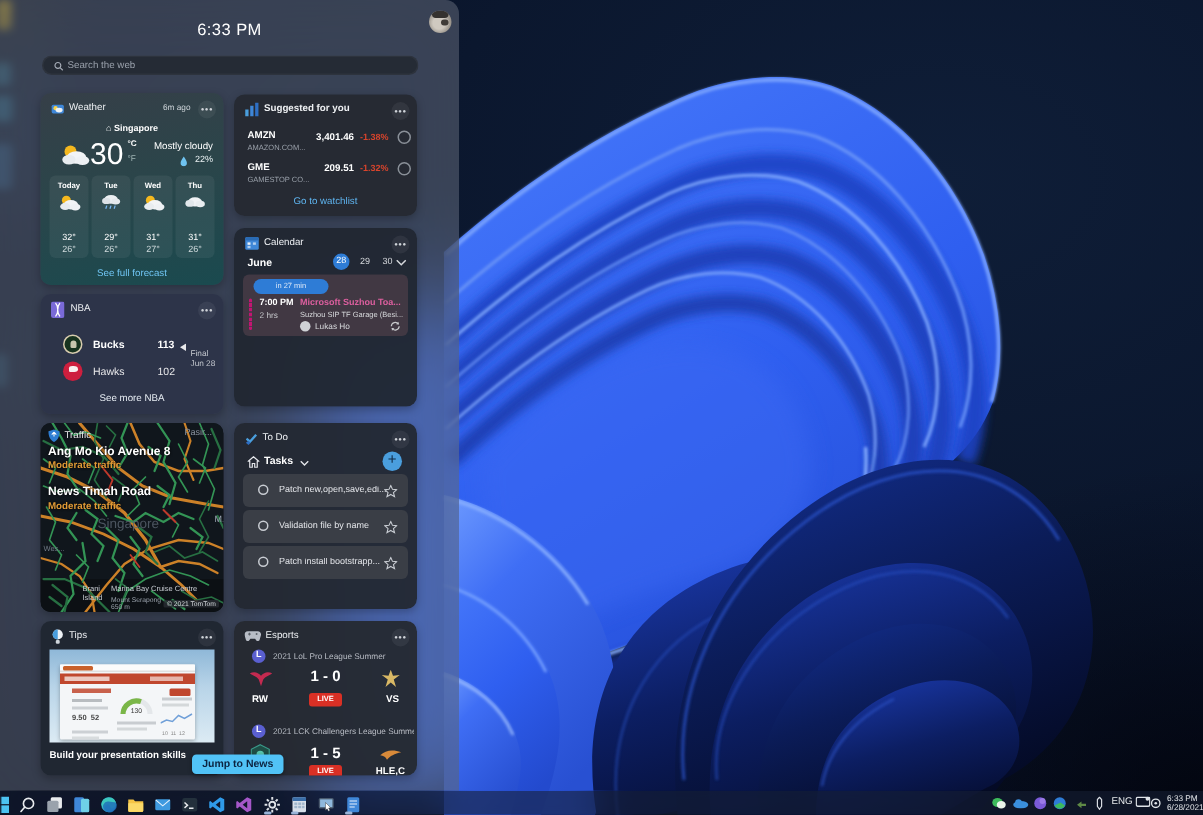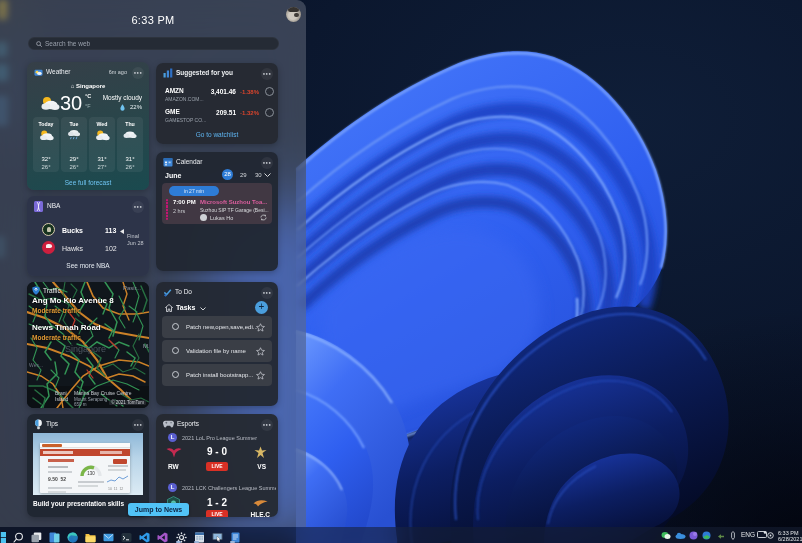--- a/index.html
+++ b/index.html
@@ -458,34 +458,34 @@
         <rect x="2.6" y="2.2" width="2" height="0.8" fill="#5a6068"></rect>
         <rect x="3.2" y="1.6" width="0.8" height="2" fill="#5a6068"></rect>
       </svg>
     <div class="hdr" style="left:21px;">Esports</div>
     <div class="dots">●●●</div>
     <div style="position:absolute; left:12px; top:19px; width:9px; height:9px; border-radius:50%; background:#5a5fd0; color:#fff; font-size:6px; text-align:center; line-height:9px; font-weight:bold;">L</div>
     <div style="position:absolute; left:26px; top:21px; font-size:5.5px; color:#b8bcc4; white-space:nowrap; overflow:hidden; width:94px;">2021 LoL Pro League Summer</div>
     <svg style="position:absolute; left:10px; top:33px;" width="16" height="11" viewBox="0 0 16 11">
         <path d="M0.5,2 C3,0.5 6,1 8,3.5 C10,1 13,0.5 15.5,2 C13,3.5 11,4 9.5,6 L8,10.5 L6.5,6 C5,4 3,3.5 0.5,2 Z" fill="#c42a50"></path>
       </svg>
-    <div style="position:absolute; left:0; top:32px; width:100%; text-align:center; font-size:10px; font-weight:bold; color:#fff;">9 - 0</div>
+    <div style="position:absolute; left:0; top:32px; width:100%; text-align:center; font-size:10px; font-weight:bold; color:#fff;">1 - 0</div>
     <svg style="position:absolute; right:11px; top:32px;" width="13" height="13" viewBox="0 0 13 13">
         <path d="M6.5,0.5 L8,4.5 L12.5,4 L8.5,7 L10,12 L6.5,9 L3,12 L4.5,7 L0.5,4 L5,4.5 Z" fill="#d8b865"></path>
       </svg>
     <div style="position:absolute; left:12px; top:49px; font-size:6.5px; font-weight:bold; color:#fff;">RW</div>
     <div style="position:absolute; left:50px; top:48px; width:22px; height:9px; background:#d93025; border-radius:2px; color:#fff; font-size:5px; font-weight:bold; text-align:center; line-height:9px;">LIVE</div>
     <div style="position:absolute; right:12px; top:49px; font-size:6.5px; font-weight:bold; color:#fff;">VS</div>
     <div style="position:absolute; left:12px; top:69px; width:9px; height:9px; border-radius:50%; background:#5a5fd0; color:#fff; font-size:6px; text-align:center; line-height:9px; font-weight:bold;">L</div>
     <div style="position:absolute; left:26px; top:71px; font-size:5.5px; color:#b8bcc4; white-space:nowrap; overflow:hidden; width:94px;">2021 LCK Challengers League Summer</div>
     <svg style="position:absolute; left:11px; top:82px;" width="13" height="14" viewBox="0 0 13 14">
         <path d="M6.5,0.5 L12.5,3.5 L12.5,10.5 L6.5,13.5 L0.5,10.5 L0.5,3.5 Z" fill="#1e4e46" stroke="#3a9a8a" stroke-width="0.8"></path>
         <circle cx="6.5" cy="7" r="2.5" fill="#57c4ae"></circle>
       </svg>
-    <div style="position:absolute; left:0; top:83px; width:100%; text-align:center; font-size:10px; font-weight:bold; color:#fff;">1 - 2</div>
+    <div style="position:absolute; left:0; top:83px; width:100%; text-align:center; font-size:10px; font-weight:bold; color:#fff;">1 - 5</div>
     <svg style="position:absolute; right:10px; top:85px;" width="15" height="8" viewBox="0 0 15 8">
         <path d="M0.5,4.5 C4,1 9,0.5 14.5,2.5 C10,3.5 7,5 5,7.5 C4,5.5 2.5,4.8 0.5,4.5 Z" fill="#d88a3a"></path>
       </svg>
     <div style="position:absolute; left:50px; top:96px; width:22px; height:9px; background:#d93025; border-radius:2px; color:#fff; font-size:5px; font-weight:bold; text-align:center; line-height:9px;">LIVE</div>
     <div style="position:absolute; right:8px; top:97px; font-size:6.5px; font-weight:bold; color:#fff;">HLE,C</div>
   </div>
 
   <div id="jump">Jump to News</div>
 
   <div id="taskbar">

